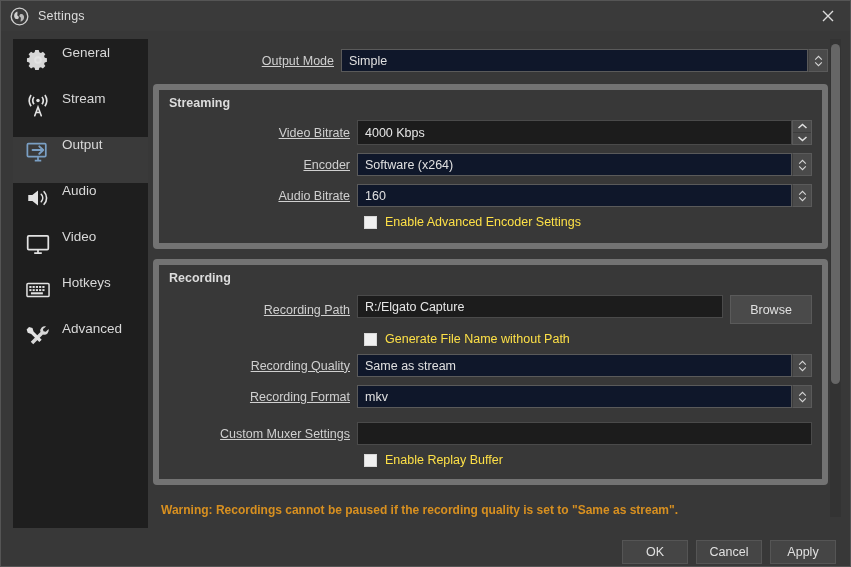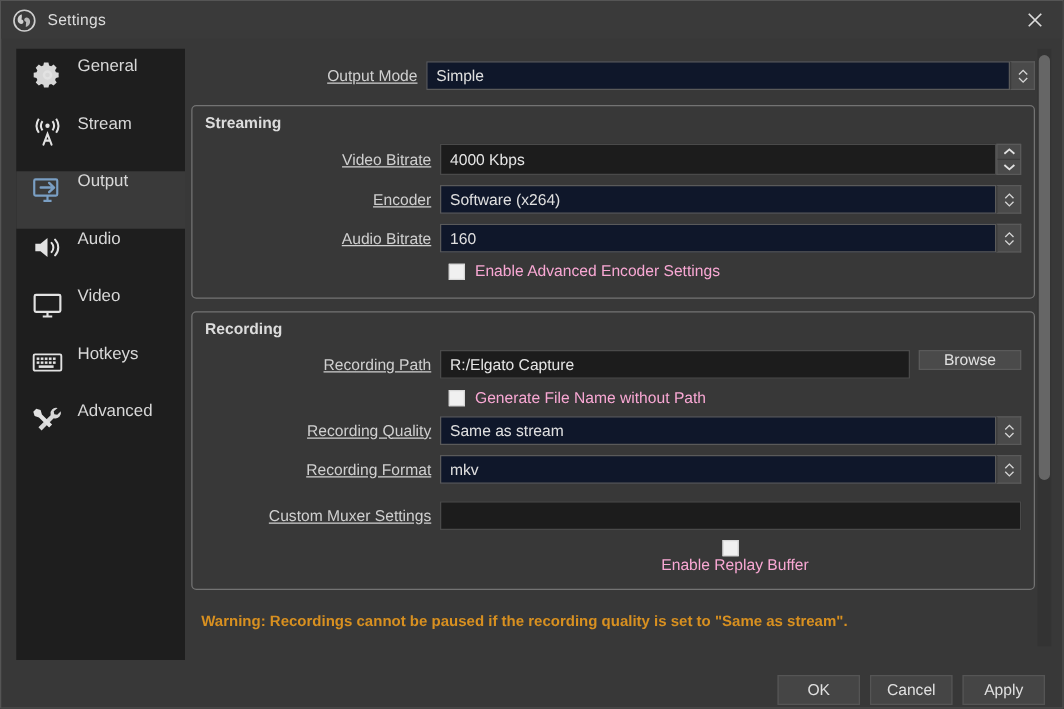--- a/index.html
+++ b/index.html
@@ -145,21 +145,21 @@
     height: 23px;
     background: #1c1c1c;
     border: 1px solid #4a4a4a;
     color: #e6e6e6;
     font-size: 12.5px;
     display: flex; align-items: center;
     padding-left: 7px;
   }
   .browse-btn {
     width: 82px; flex: 0 0 82px;
-    height: 16px;
+    height: 29px;
     margin-left: 7px;
     background: #4a4a4a;
     border: 1px solid #5a5a5a;
     color: #e0e0e0;
     font-size: 12.5px;
     display: flex; align-items: center; justify-content: center;
     cursor: pointer;
   }
 
   .check-row {
@@ -167,25 +167,25 @@
     margin-bottom: 8px;
     padding-left: 195px;
   }
   .checkbox {
     width: 13px; height: 13px; flex: 0 0 13px;
     background: #f0f0f0;
     border: 1px solid #d8d8d8;
     margin-right: 8px;
     cursor: pointer;
   }
-  .check-label { font-size: 12.5px; color: #f9a8d4; white-space: nowrap; }
+  .check-label { font-size: 12.5px; color: #fde047; white-space: nowrap; }
 
   
   .groupbox {
-    border: 1px solid #737373;
+    border: 6px solid #737373;
     border-radius: 4px;
     margin-bottom: 10px;
     padding: 6px 10px 10px 10px;
     position: relative;
   }
   .group-title {
     font-size: 12.5px;
     font-weight: bold;
     color: #dcdcdc;
     margin-bottom: 10px;
@@ -452,21 +452,21 @@
             </div>
           </div>
 
           <div class="row">
             <div class="row-label">Custom Muxer Settings</div>
             <div class="field">
               <div class="text-input"></div>
             </div>
           </div>
 
-          <div class="check-row" style="margin-bottom:2px;flex-direction:column;">
+          <div class="check-row" style="margin-bottom:2px;">
             <span class="checkbox"></span>
             <span class="check-label">Enable Replay Buffer</span>
           </div>
         </div>
 
         <div class="warning">Warning: Recordings cannot be paused if the recording quality is set to "Same as stream".</div>
       </div>
 
       <div class="scrollbar-track">
         <div class="scrollbar-thumb"></div>

